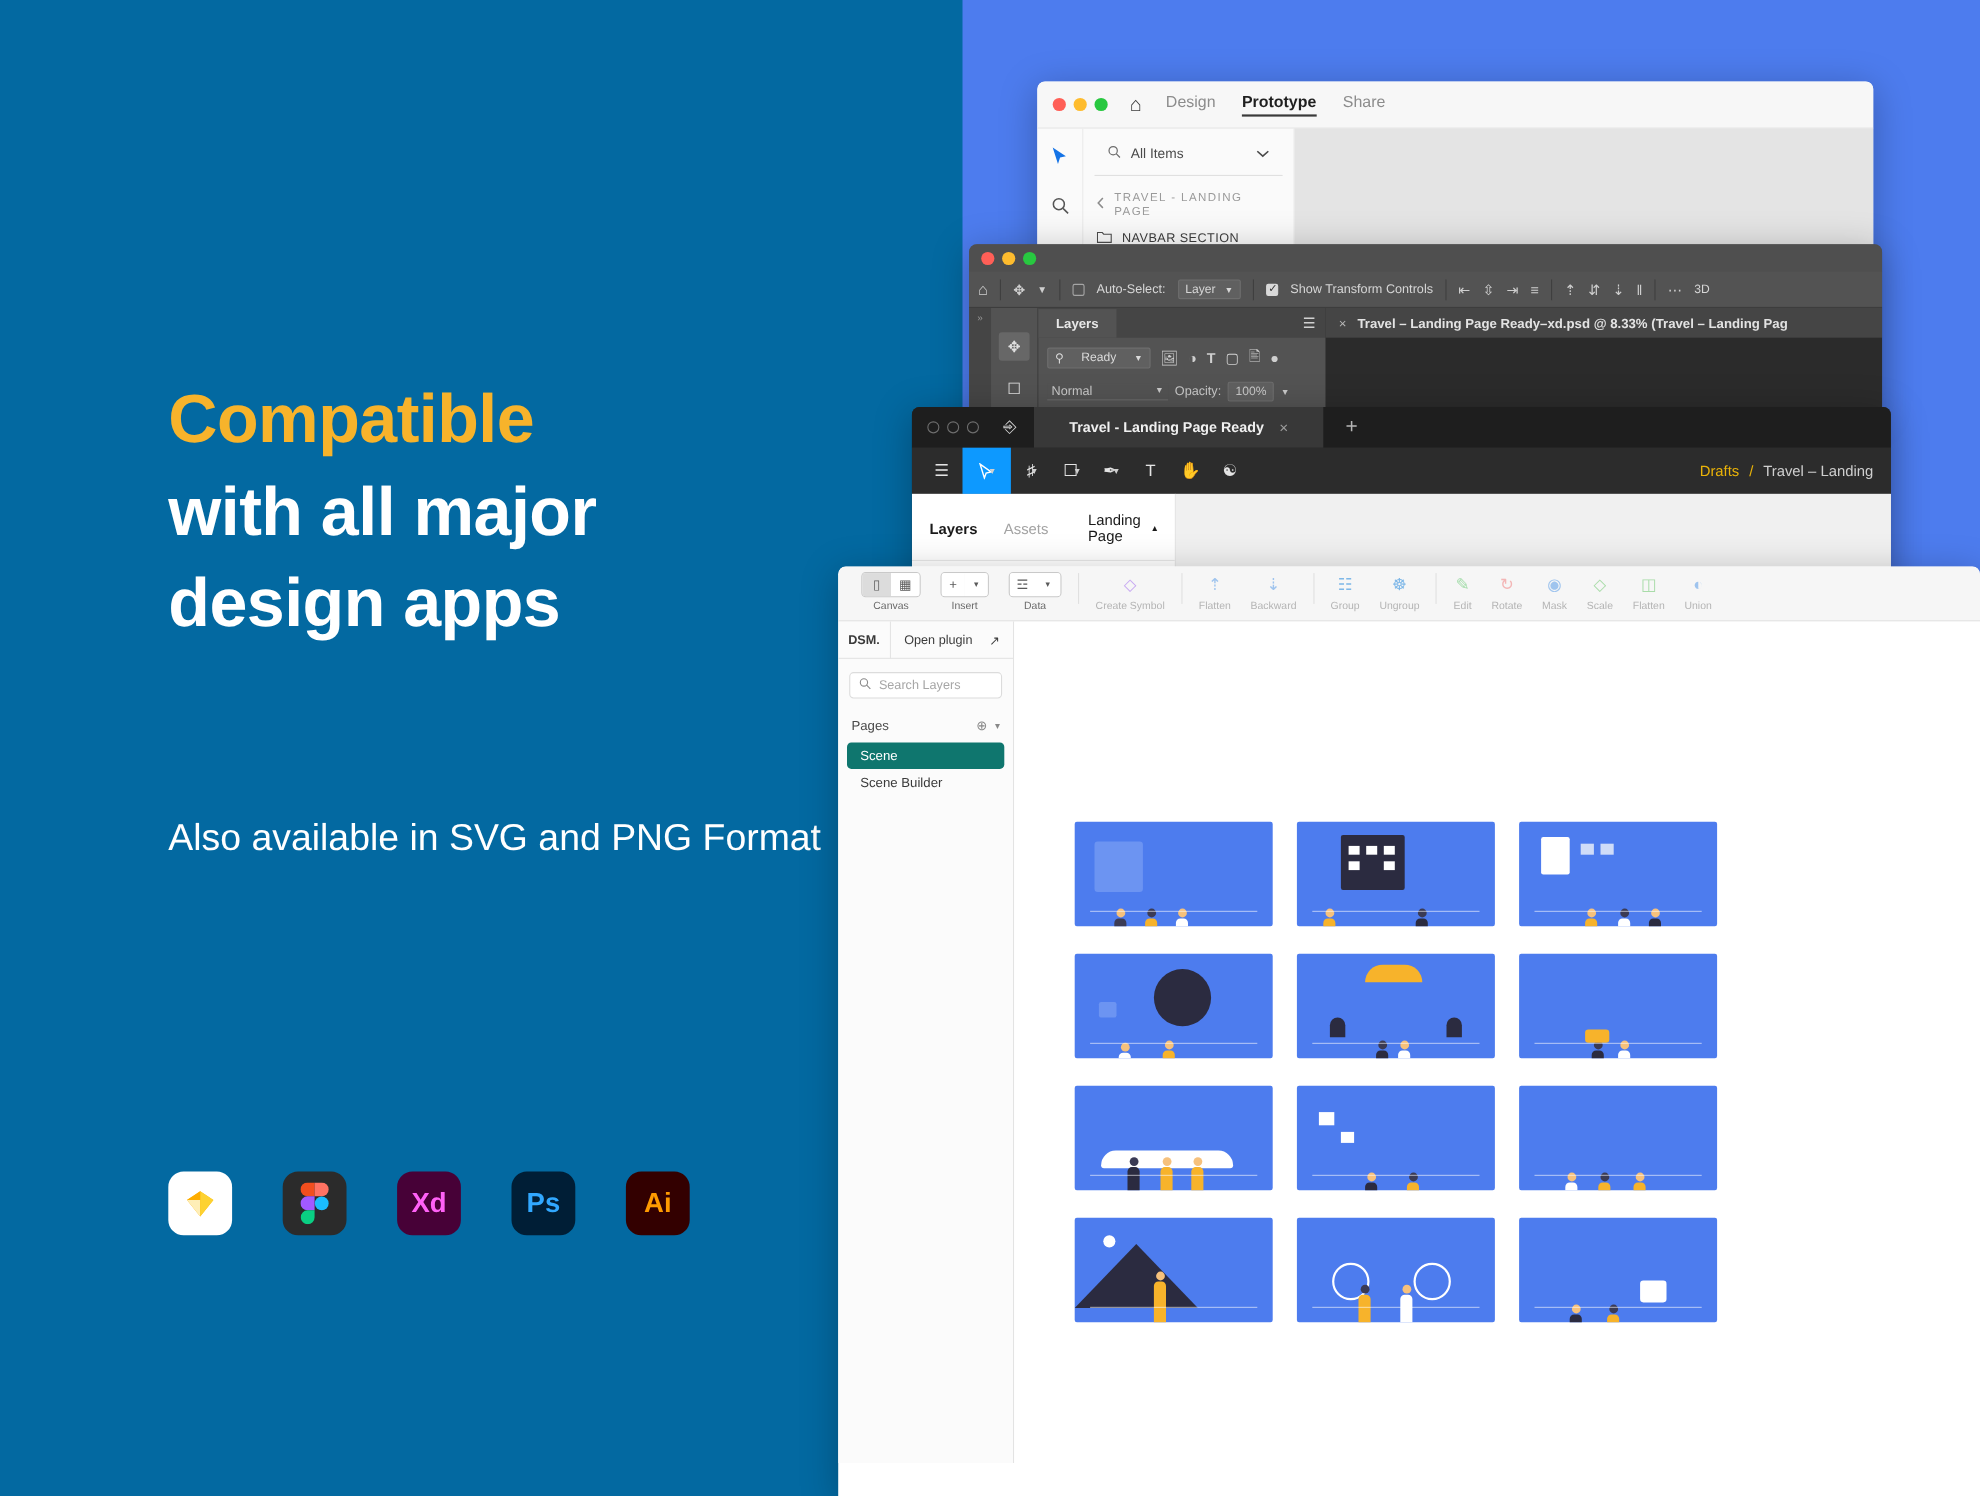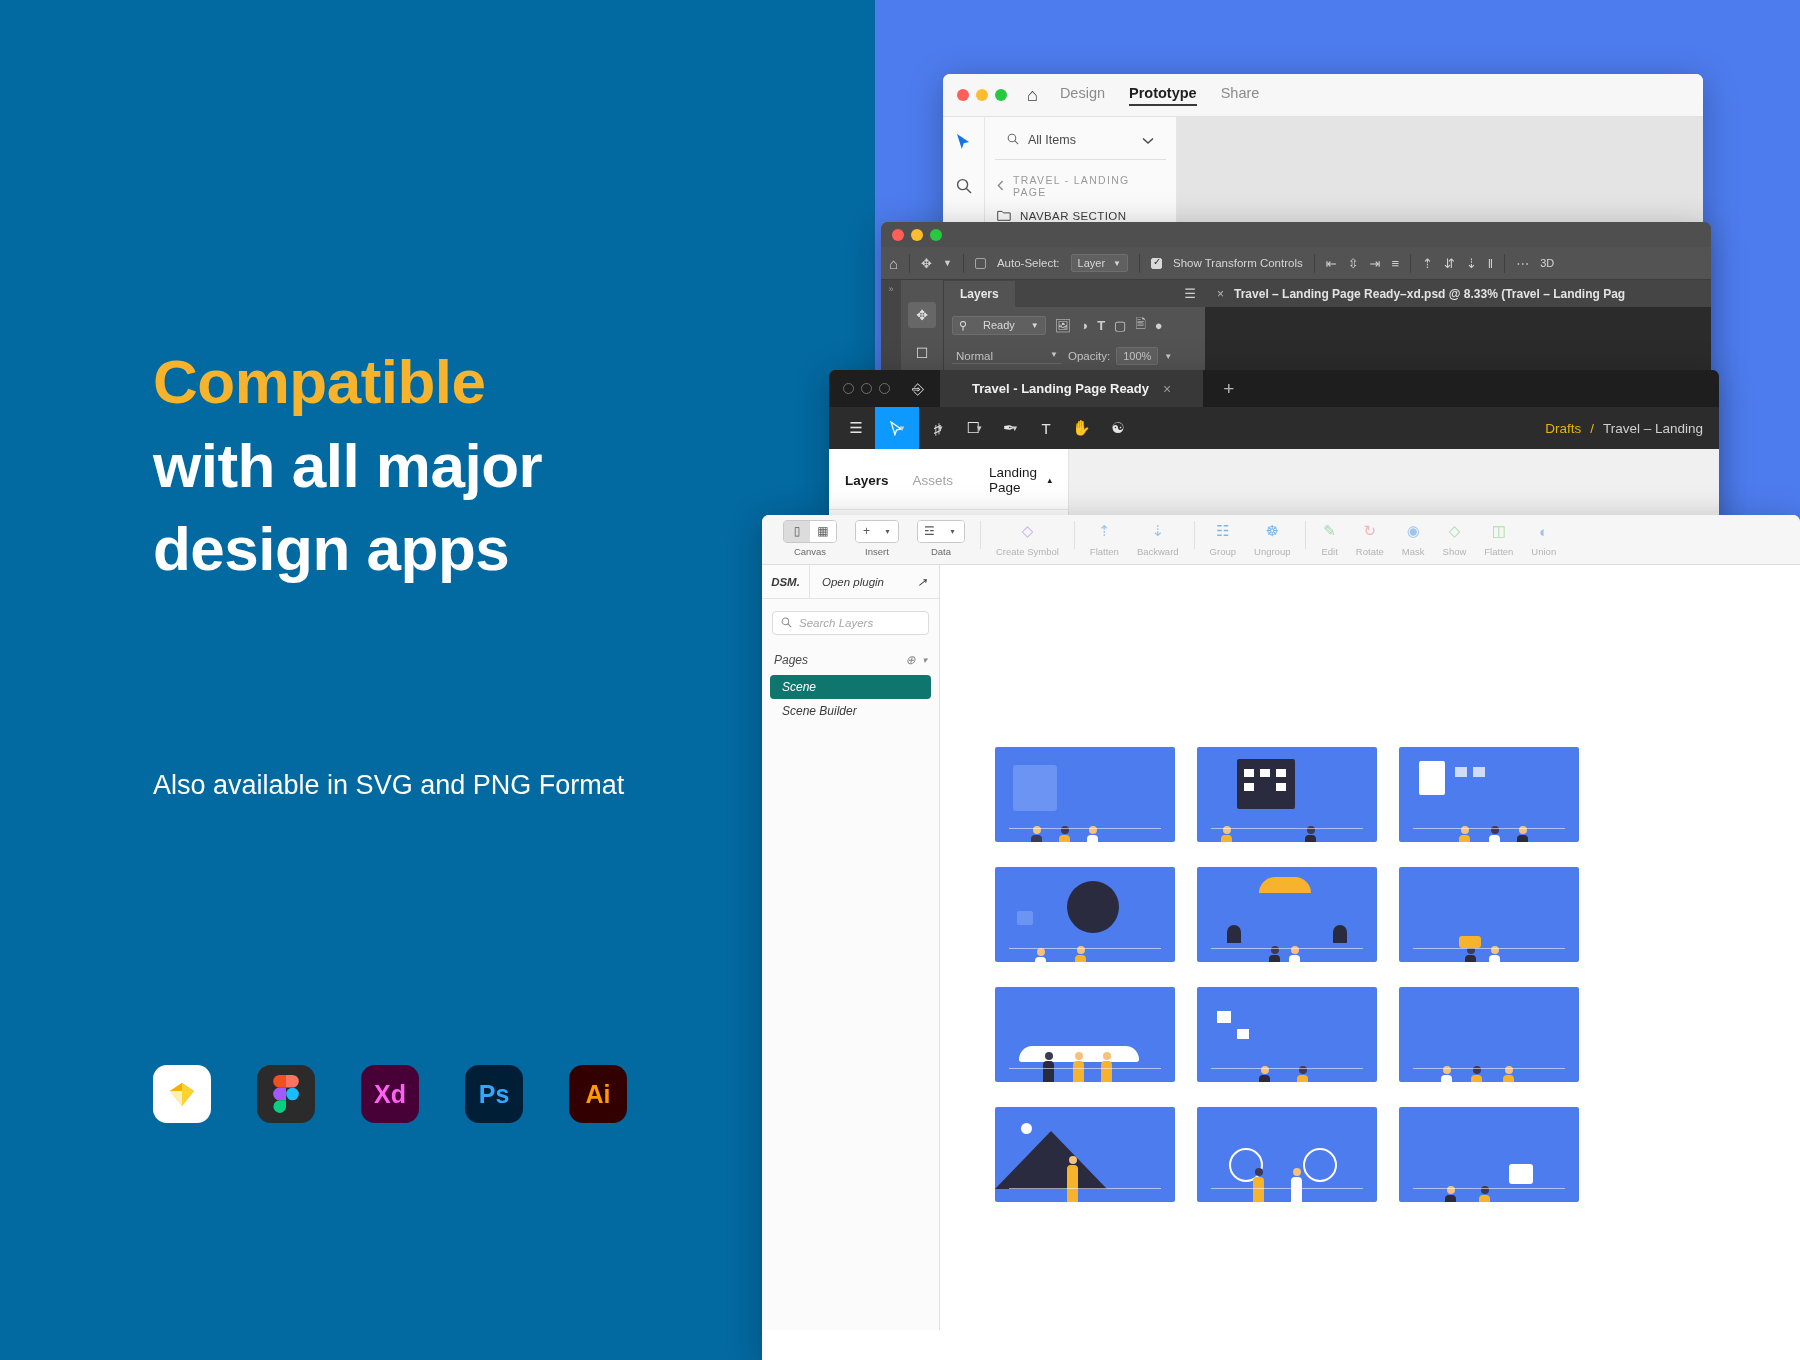--- a/index.html
+++ b/index.html
@@ -18,22 +18,22 @@
     z-index: 1;
   }
   #headline {
     position: absolute; left: 153px; top: 340px;
     font-size: 62px; font-weight: bold; line-height: 1.35;
     color: #ffffff; letter-spacing: -0.5px;
   }
   #headline .accent { color: #f7b32b; display: block; }
   #headline .l2, #headline .l3 { display: block; }
   #subline {
-    position: absolute; left: 153px; top: 770px;
-    font-size: 27px; color: #ffffff; font-weight: 400;
+    position: absolute; left: 153px; top: 743px;
+    font-size: 34px; color: #ffffff; font-weight: 400;
   }
   #applogos {
     position: absolute; left: 153px; top: 1065px;
     display: flex; gap: 46px; align-items: center;
   }
   .applogo {
     width: 58px; height: 58px; border-radius: 14px;
     display: flex; align-items: center; justify-content: center;
     font-size: 25px; font-weight: bold; position: relative;
     overflow: hidden;
@@ -151,21 +151,21 @@
   }
   #sk .tgroup { display: flex; flex-direction: column; align-items: center; padding: 0 9px; }
   #sk .tgroup .gly { height: 24px; display: flex; align-items: center; gap: 5px; color: #6b6b6b; font-size: 15px; }
   #sk .tgroup .lbl { font-size: 9.5px; color: #6a6a6a; margin-top: 3px; white-space: nowrap; }
   #sk .tgroup.dim .gly, #sk .tgroup.dim .lbl { color: #b4b4b4; }
   #sk .seg { display: flex; border: 1px solid #c9c9c9; border-radius: 4px; overflow: hidden; height: 23px; }
   #sk .seg div { width: 26px; display: flex; align-items: center; justify-content: center; background: #fff; color: #5a5a5a; font-size: 12px; }
   #sk .seg div.on { background: #dcdcdc; }
   #sk .vsep { width: 1px; height: 28px; background: #e0e0e0; margin: 2px 6px 0 6px; }
   #sk .body { display: flex; height: 765px; }
-  #sk .sidebar { width: 178px; background: #fbfbfb; border-right: 1px solid #e0e0e0; font-style: italic; }
+  #sk .sidebar { width: 160px; background: #fbfbfb; border-right: 1px solid #e0e0e0; }
   #sk .dsmrow { display: flex; align-items: center; height: 34px; border-bottom: 1px solid #e4e4e4; font-size: 11.5px; }
   #sk .dsmrow .dsm { width: 48px; text-align: center; color: #3a3a3a; font-weight: bold; border-right: 1px solid #e4e4e4; line-height: 34px; }
   #sk .dsmrow .op { flex: 1; display: flex; align-items: center; justify-content: space-between; padding: 0 12px; color: #3a3a3a; }
   #sk .searchbox {
     margin: 12px 10px; height: 24px; border: 1px solid #dcdcdc; border-radius: 4px;
     background: #fff; display: flex; align-items: center; gap: 7px; padding: 0 8px;
     font-size: 11.5px; color: #a6a6a6;
   }
   #sk .pagesrow { display: flex; align-items: center; justify-content: space-between; padding: 6px 12px 8px 12px; font-size: 12px; color: #4a4a4a; }
   #sk .pagesrow .ctl { display: flex; align-items: center; gap: 7px; color: #888; }
@@ -485,21 +485,21 @@
     <div class="tgroup dim">
       <span class="gly" style="color:#f3b6b6">↻</span>
       <span class="lbl">Rotate</span>
     </div>
     <div class="tgroup dim">
       <span class="gly" style="color:#9fc4ee">◉</span>
       <span class="lbl">Mask</span>
     </div>
     <div class="tgroup dim">
       <span class="gly" style="color:#a9dca9">◇</span>
-      <span class="lbl">Show</span>
+      <span class="lbl">Scale</span>
     </div>
     <div class="tgroup dim">
       <span class="gly" style="color:#a9dca9">◫</span>
       <span class="lbl">Flatten</span>
     </div>
     <div class="tgroup dim">
       <span class="gly" style="color:#9fc4ee">◐</span>
       <span class="lbl">Union</span>
     </div>
   </div>

